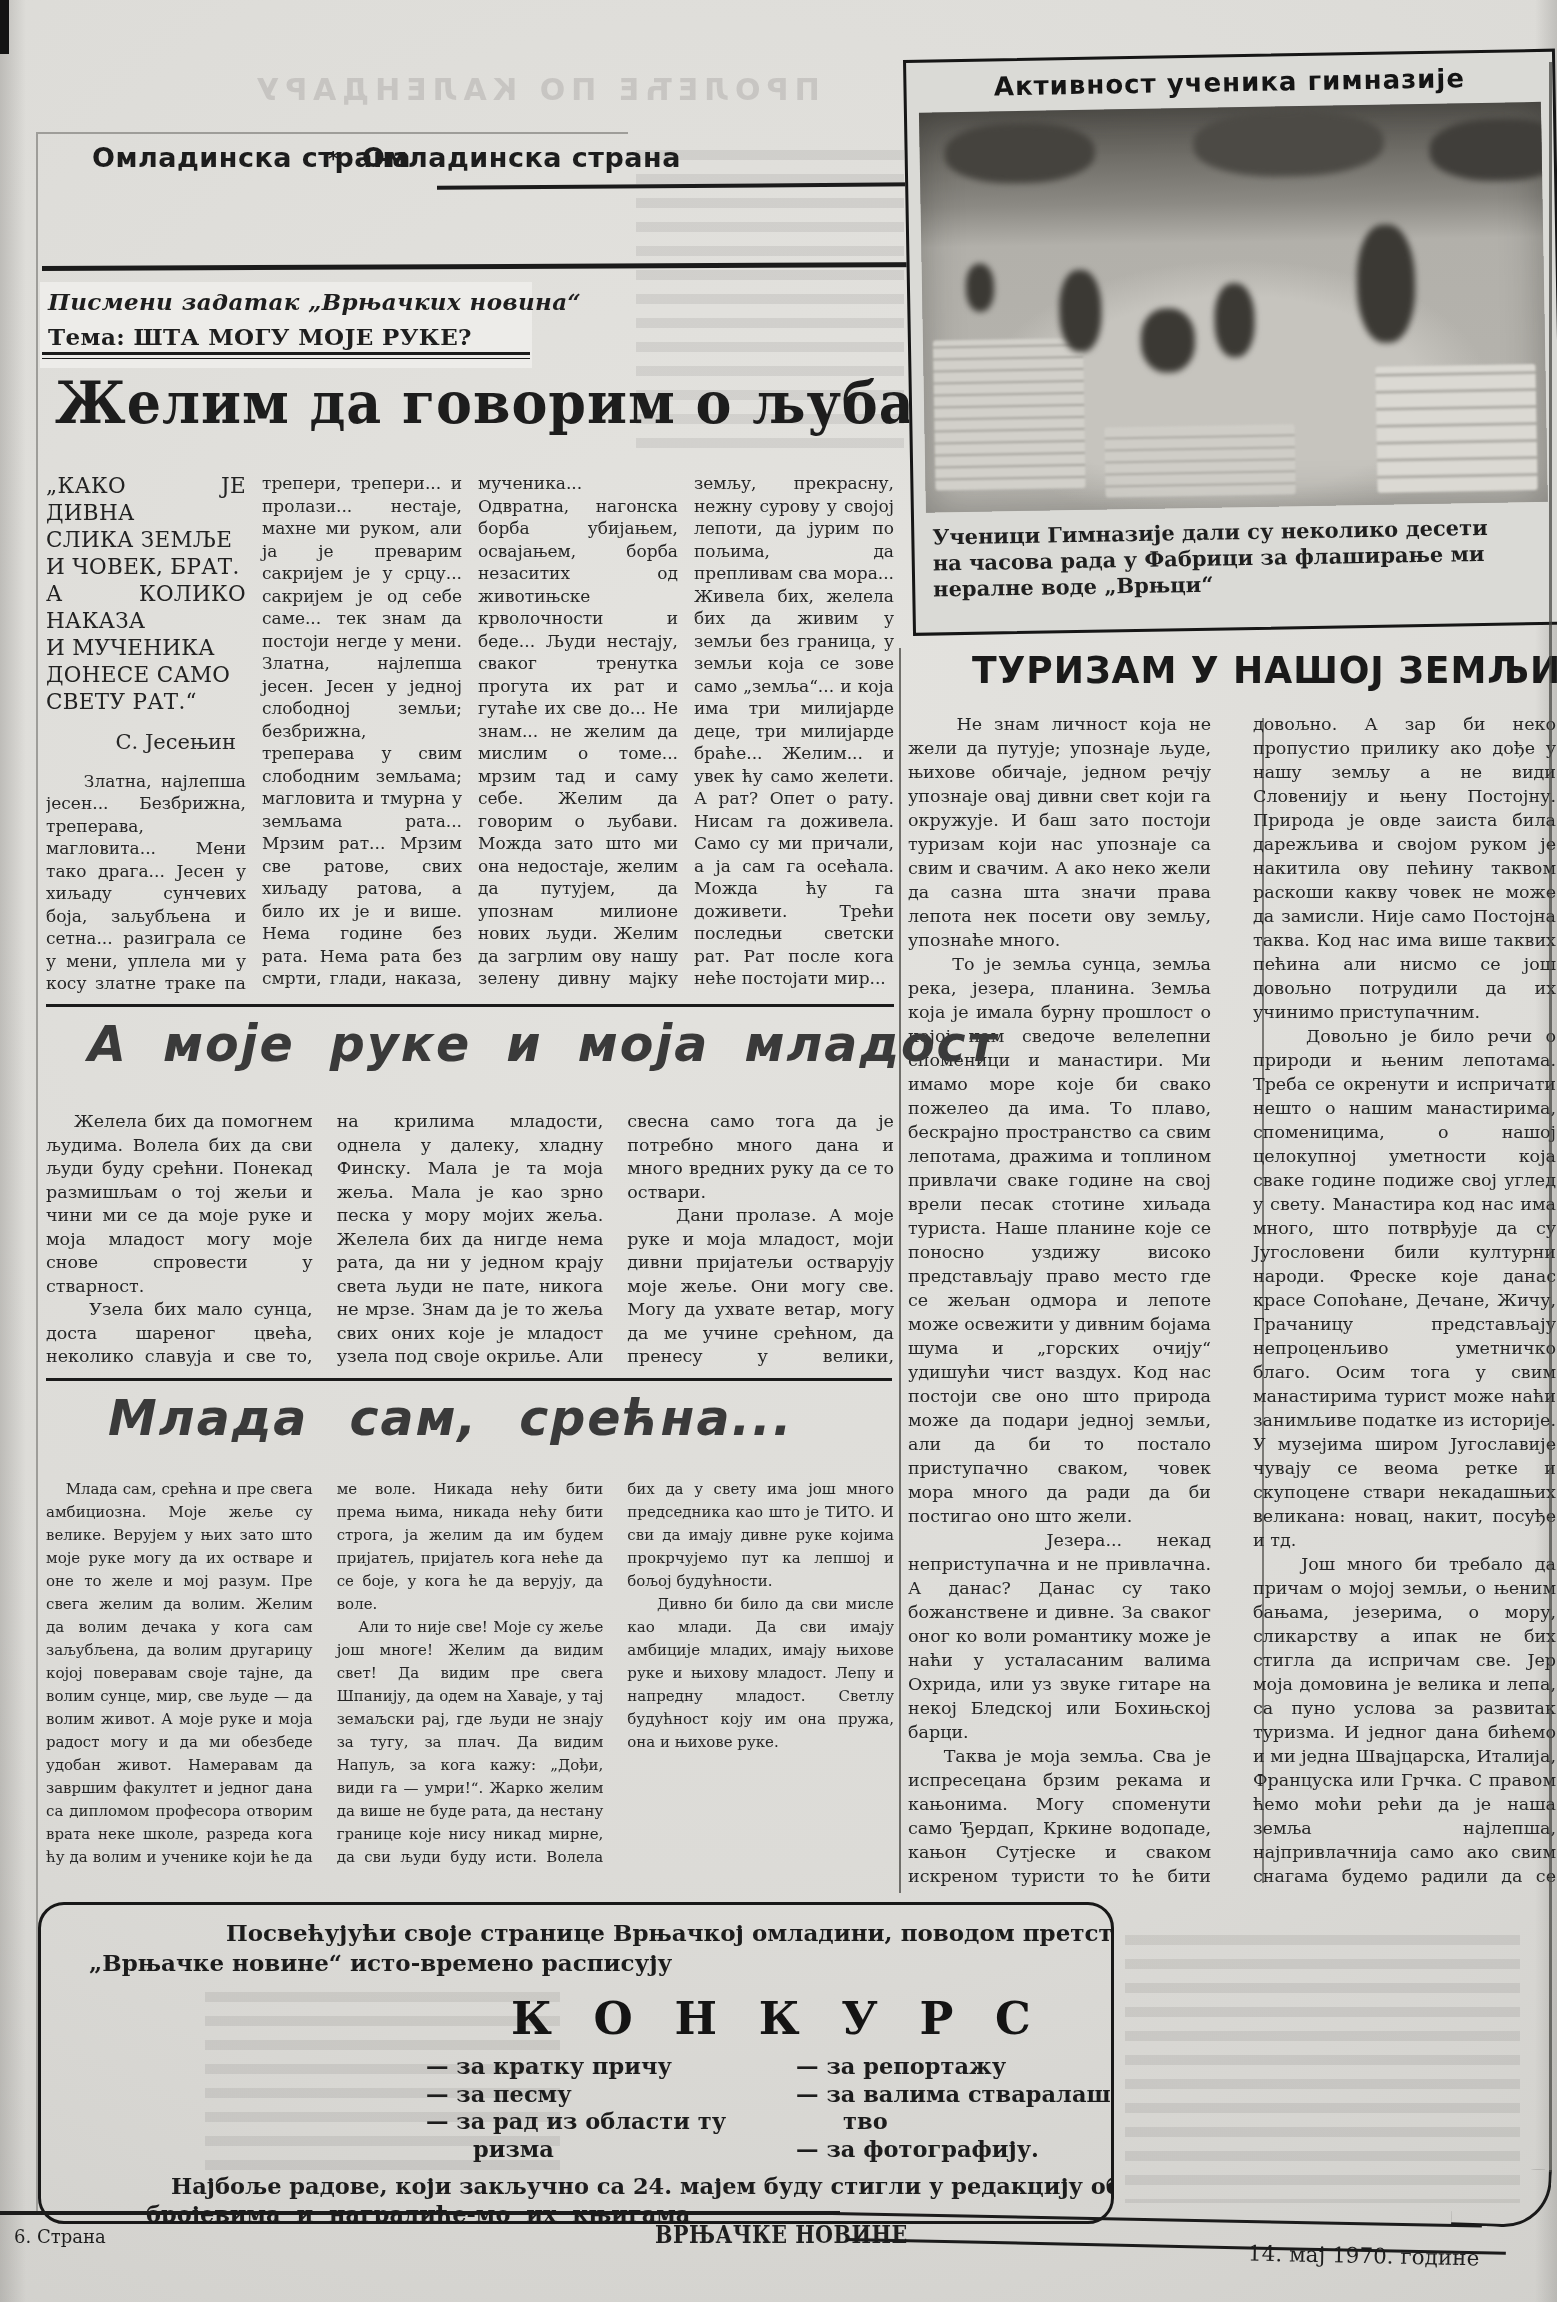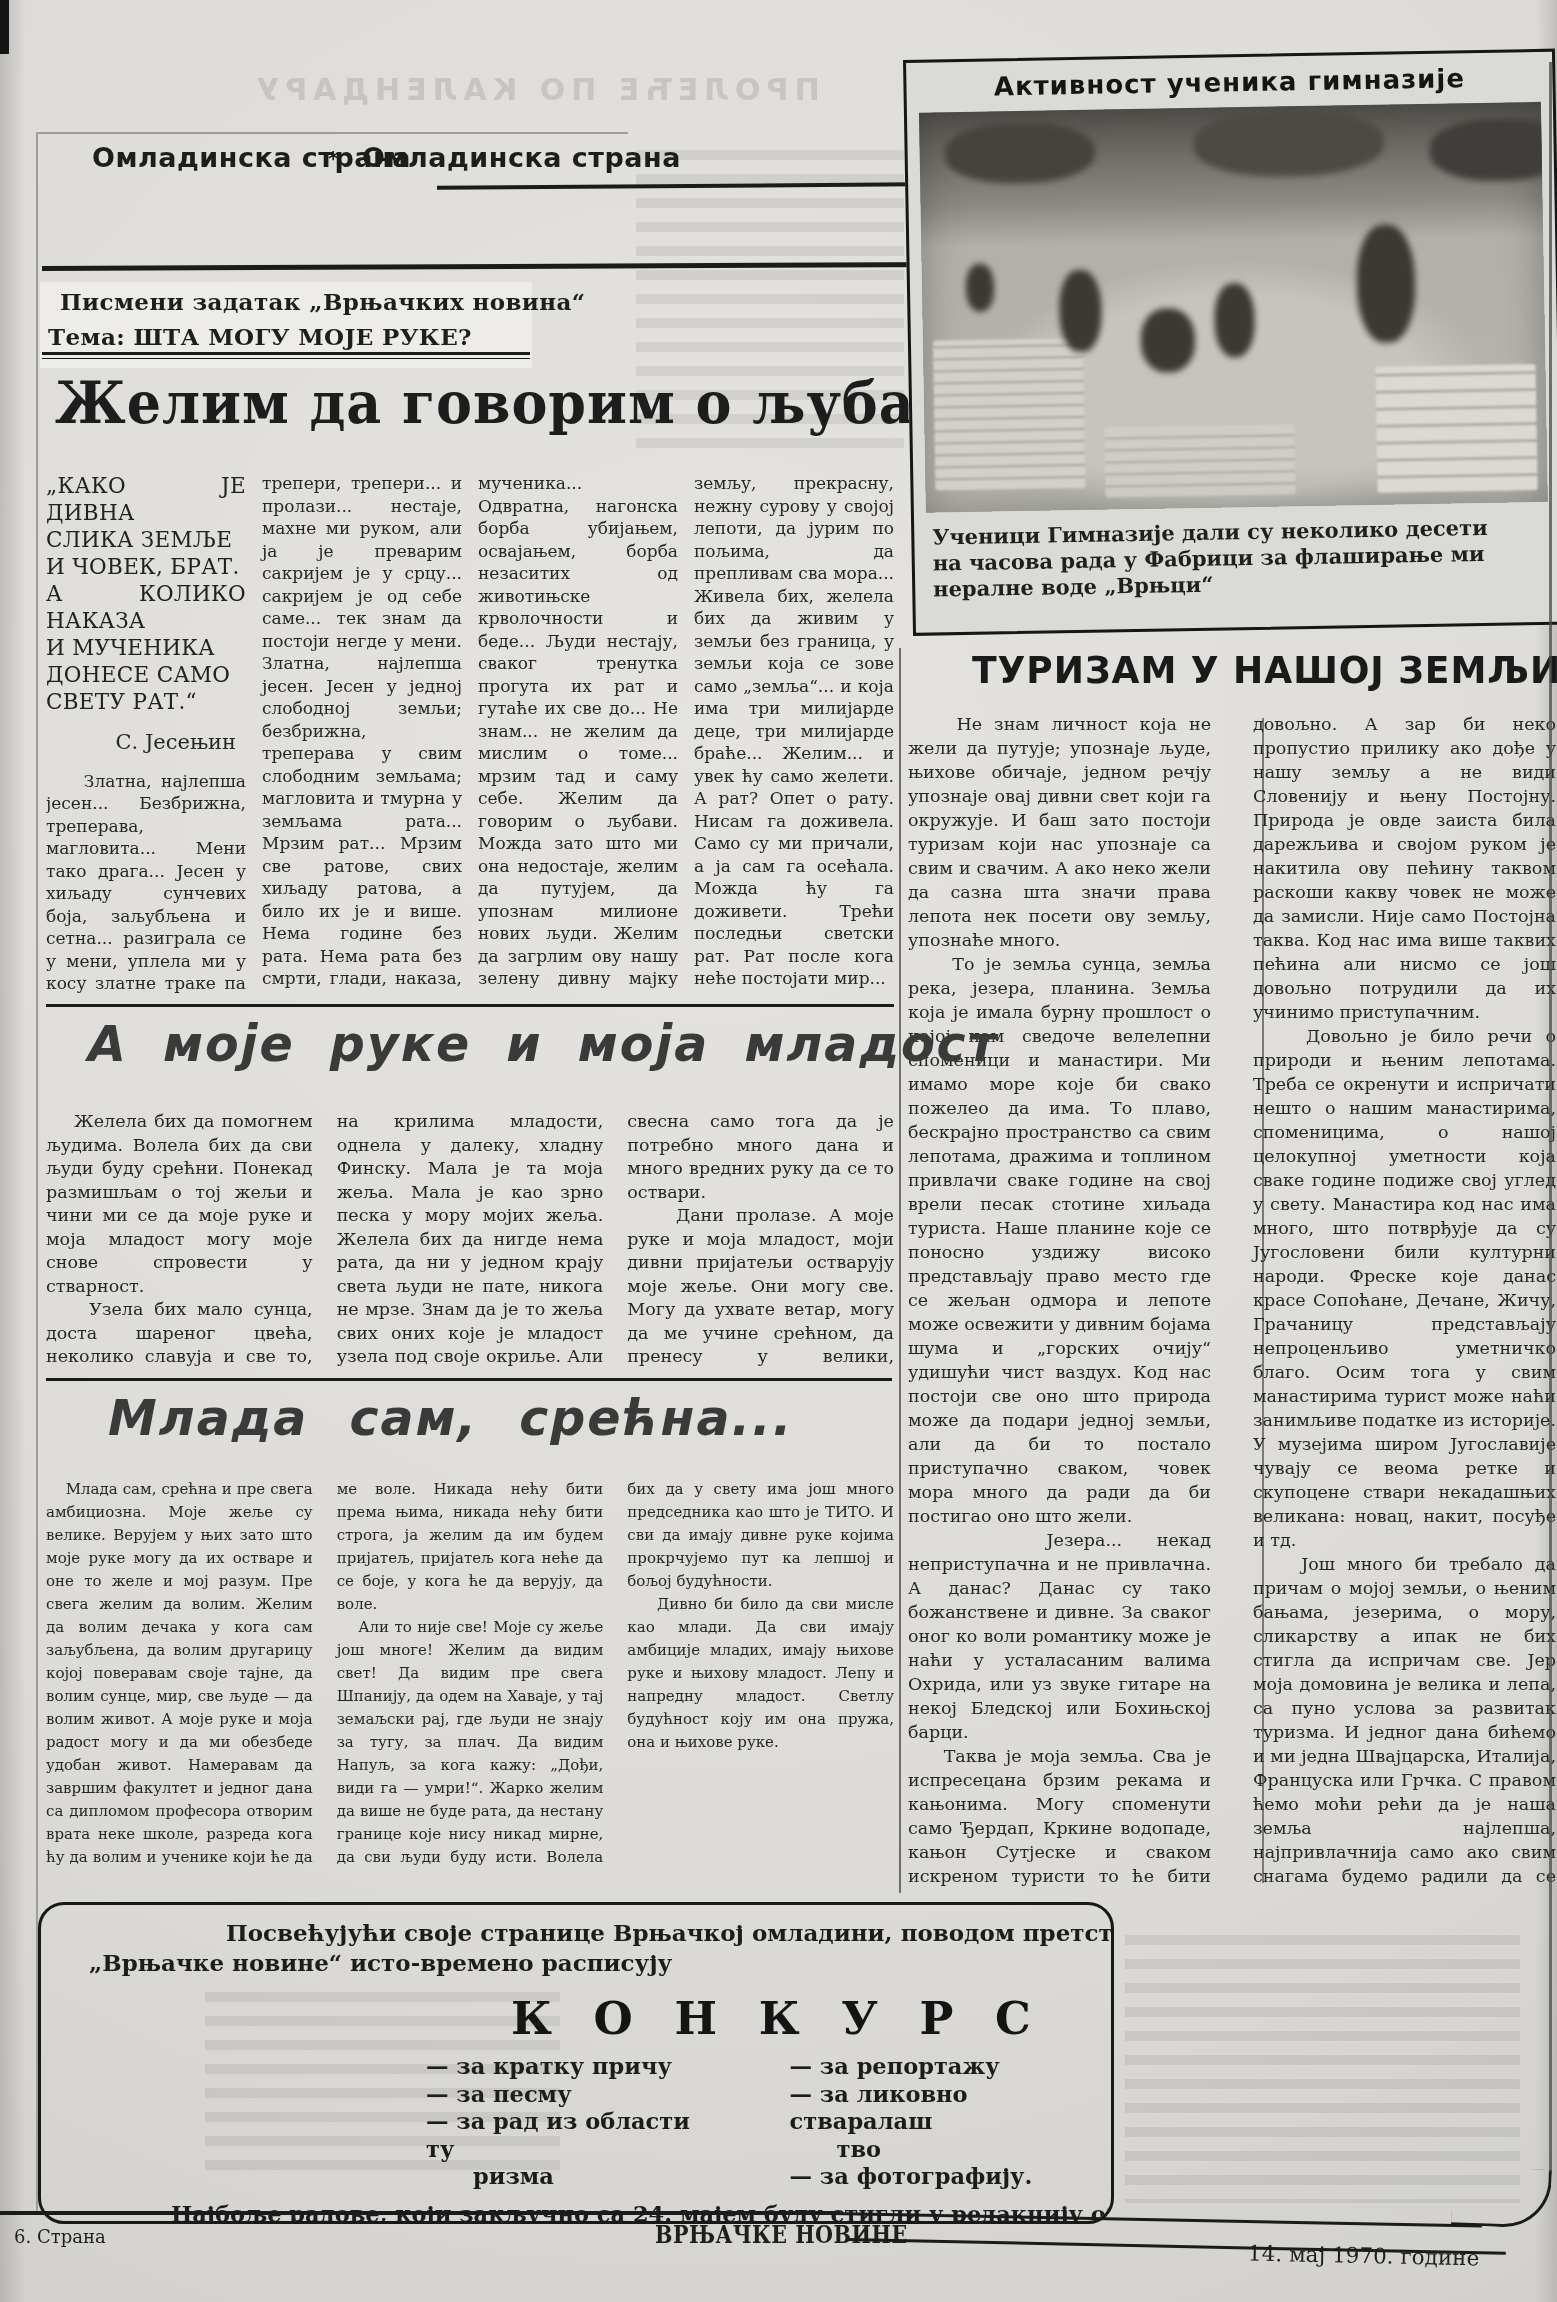--- a/index.html
+++ b/index.html
@@ -91,21 +91,21 @@
   <div class="abs softline" style="left:36px;top:132px;width:592px;height:2px;"></div>
   <div class="abs ghost-stripes" style="left:636px;top:150px;width:268px;height:310px;"></div>
 
   <div class="abs hdr-label" style="left:92px;top:142px;">Омладинска страна</div>
   <div class="abs hdr-label" style="left:328px;top:146px;font-size:20px;">*</div>
   <div class="abs hdr-label" style="left:362px;top:142px;">Омладинска страна</div>
   <div class="abs rule" style="left:437px;top:184px;width:478px;height:4px;transform:rotate(-0.4deg);"></div>
   <div class="abs rule" style="left:42px;top:264px;width:912px;height:5px;transform:rotate(-0.25deg);"></div>
 
   <div class="abs assign-panel" style="left:40px;top:282px;width:492px;height:86px;">
-    <div class="assign-line" style="margin:6px 0 0 20px;">Писмени задатак „Врњачких новина“</div>
+    <div class="assign-line" style="margin:6px 0 0 8px;font-style:italic;">Писмени задатак „Врњачких новина“</div>
     <div class="assign-line" style="margin:8px 0 2px 8px;">Тема: ШТА МОГУ МОЈЕ РУКЕ?</div>
   </div>
   <div class="abs rule" style="left:42px;top:352px;width:488px;height:3px;"></div>
   <div class="abs rule" style="left:42px;top:358px;width:488px;height:1px;"></div>
 
   <div class="abs love-headline" style="left:55px;top:368px;">Желим да говорим о љубави</div>
 
   <div id="love-article" class="abs flow">
     <div class="epigraph">„КАКО ЈЕ ДИВНА
 СЛИКА ЗЕМЉЕ
@@ -174,21 +174,21 @@
   <div id="contest-box" class="abs">
     <div class="contest-intro" style="margin:14px 0 0 185px;">Посвећујући своје странице Врњачкој омладини, поводом претстојеће прославе Дана младости,</div>
     <div class="contest-intro" style="margin:3px 0 16px 48px;">„Врњачке новине“ исто-времено расписују</div>
     <div id="contest-title" style="margin:4px 0 0 470px;">К О Н К У Р С</div>
     <div style="display:flex;margin:8px 0 0 385px;gap:70px;">
       <div class="contest-items">— за кратку причу
 — за песму
 — за рад из области ту
       ризма</div>
       <div class="contest-items">— за репортажу
-— за ликовно стваралаш
+— за валима стваралаш
       тво
 — за фотографију.</div>
     </div>
     <div class="contest-closing" style="margin:10px 0 0 130px;">Најбоље радове, који закључно са 24. мајем буду стигли у редакцију објавићемо у наредним</div>
     <div class="contest-closing" style="margin:2px 0 0 105px;word-spacing:8px;">бројевима и  наградиће-мо их књигама</div>
   </div>
   <div class="abs ghost-stripes" style="left:205px;top:1992px;width:355px;height:185px;"></div>
   <div class="abs ghost-stripes" style="left:1125px;top:1935px;width:395px;height:268px;"></div>
 
   <div class="abs rule" style="left:0;top:2211px;width:840px;height:4px;"></div>

